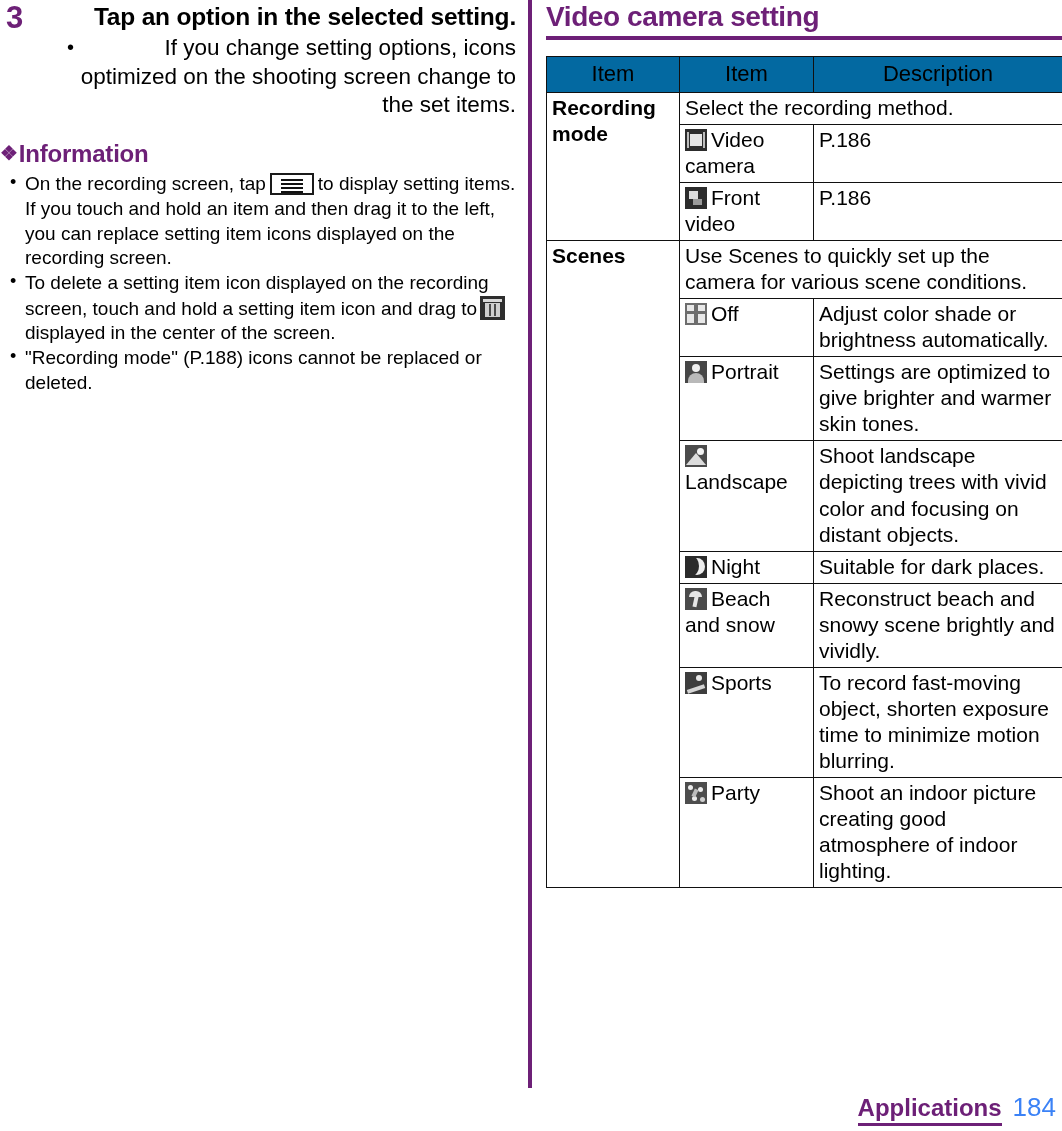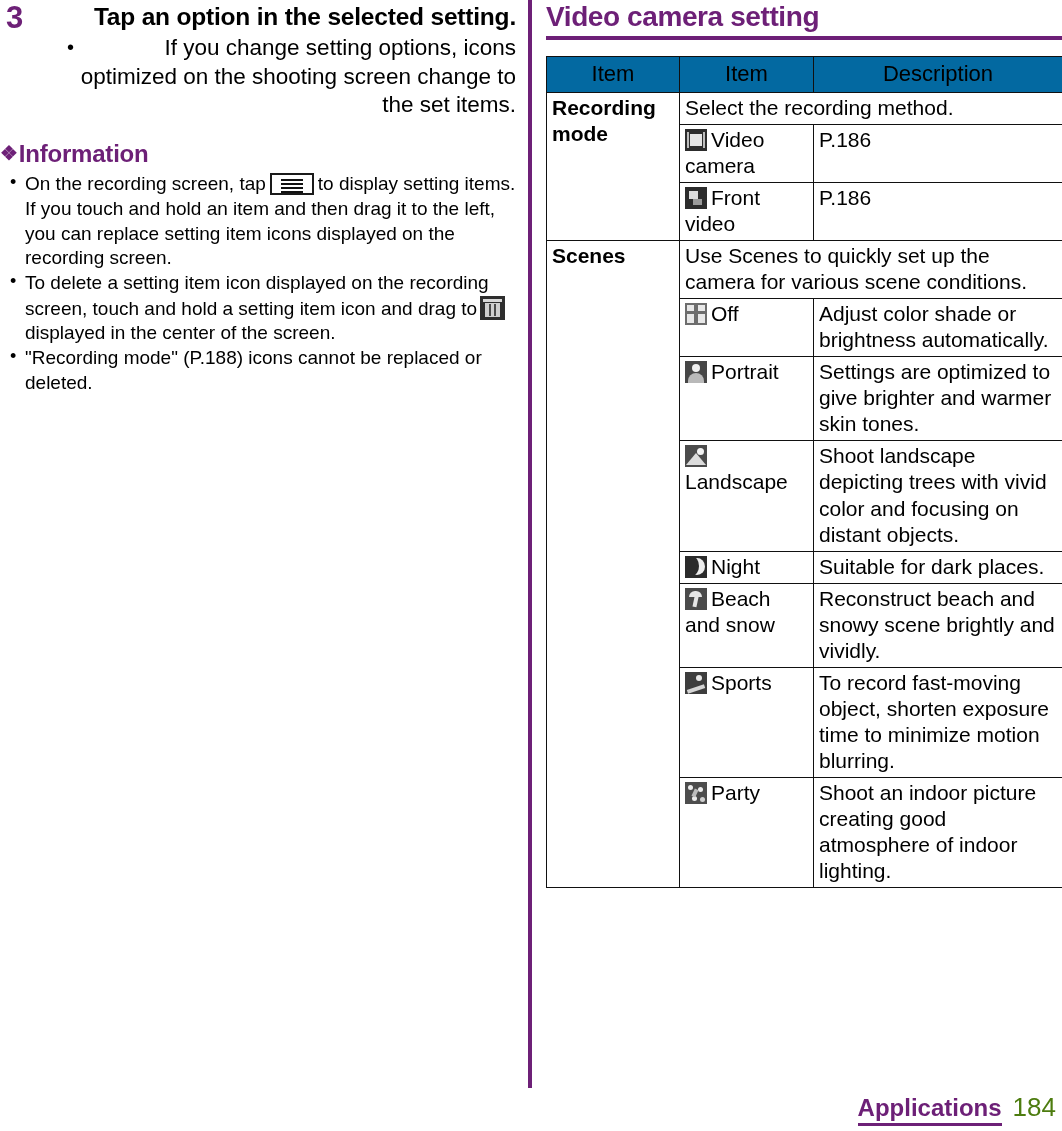--- a/index.html
+++ b/index.html
@@ -390,21 +390,21 @@
     font-size: 24px;
     font-weight: bold;
     color: #6d2077;
     border-bottom: 3px solid #6d2077;
     padding-bottom: 2px;
     line-height: 1.1;
     margin-left: 16px;
   }
   .footer-pageno {
     font-size: 26px;
-    color: #4d7c0f;
+    color: #3b82f6;
     margin-left: 11px;
     padding-right: 6px;
     line-height: 1.1;
   }
 </style>
 </head>
 <body>
 
 <div class="page">
 

